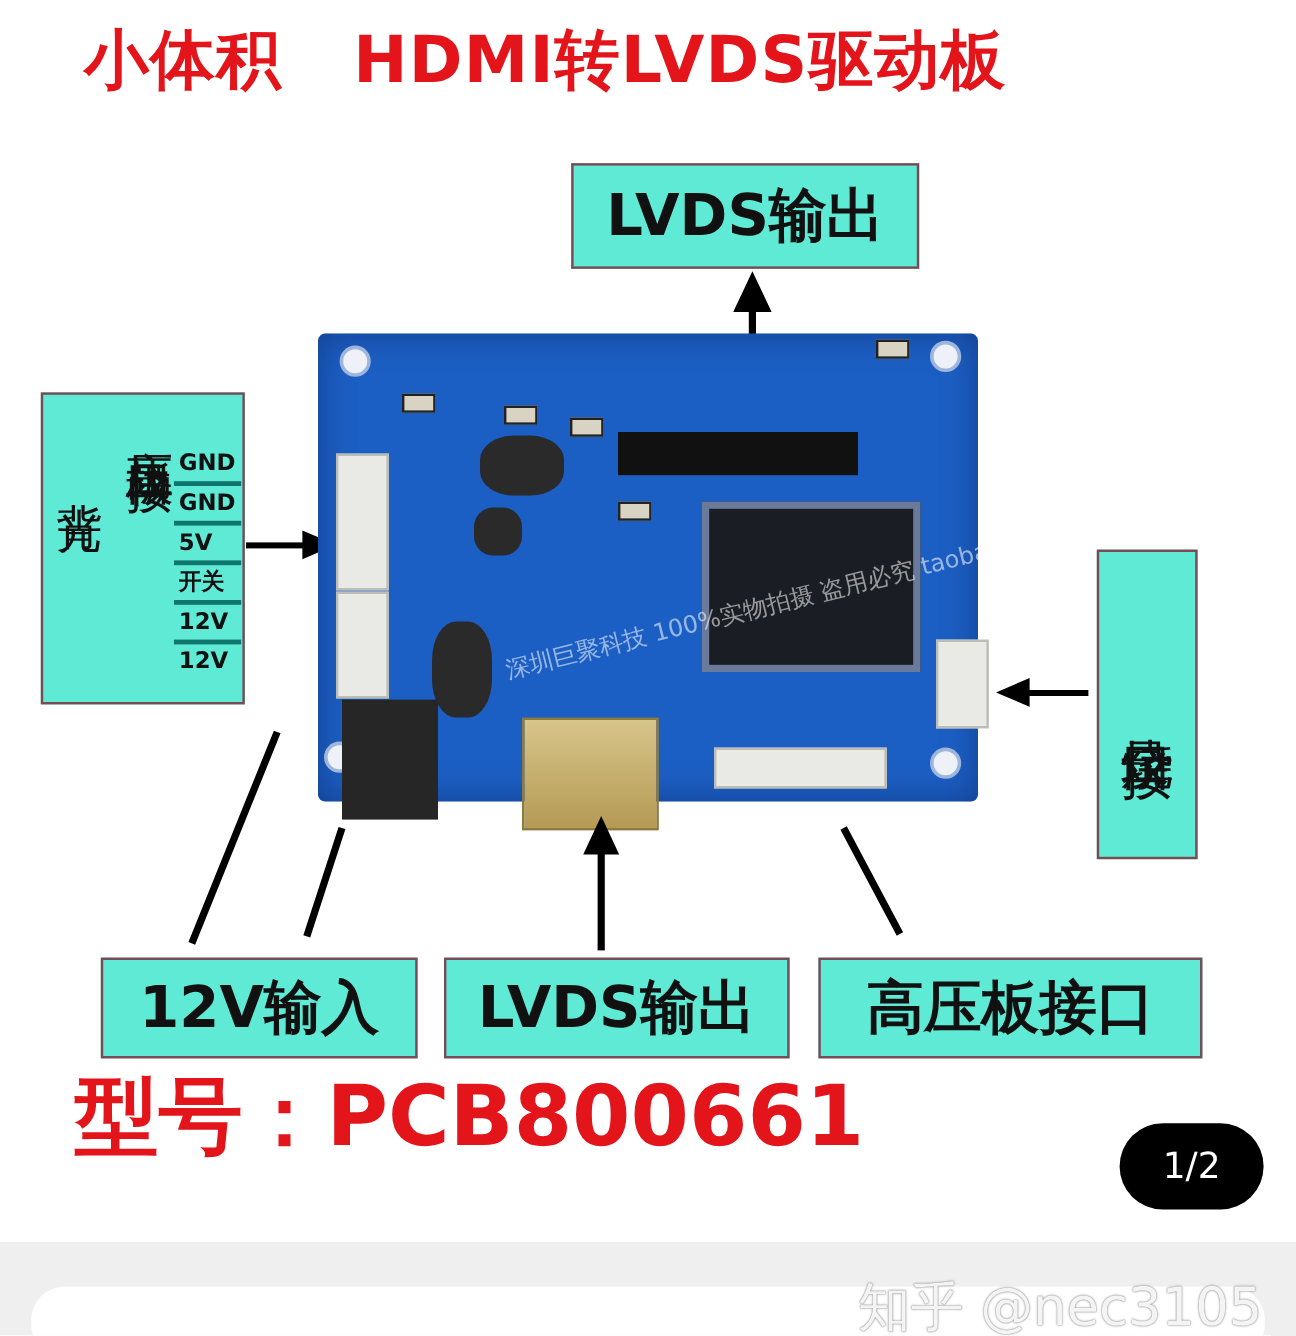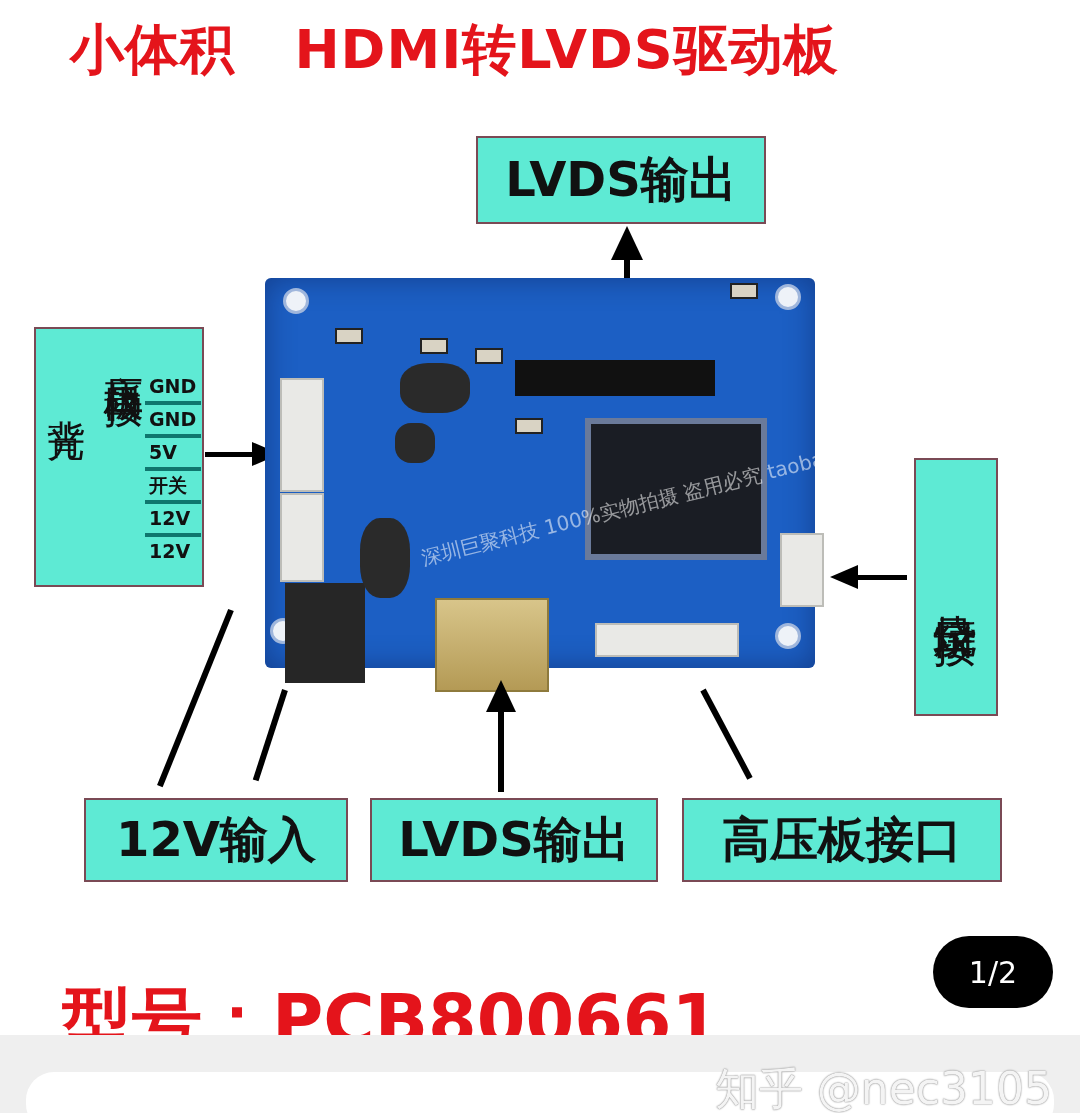--- a/index.html
+++ b/index.html
@@ -14,21 +14,21 @@
   .chip { position:absolute; left:320px; top:140px; width:170px; height:130px; background:#1a1d24; border:6px solid #6a7a9a; }
   .conn { position:absolute; background:#e9e9e6; border:2px solid #bdbdb8; }
   .hdmi { position:absolute; left:170px; top:320px; width:110px; height:90px; background:linear-gradient(#d8c58a,#b49a55); border:2px solid #8e7a3c; }
   .dcjack { position:absolute; left:20px; top:305px; width:80px; height:100px; background:#262626; }
   .inductor { position:absolute; border-radius:40%; background:#2a2a2a; }
   .smd { position:absolute; background:#d9d3c4; border:2px solid #222; width:24px; height:12px; }
   .arrow { position:absolute; background:#000; }
   .arrow-head { position:absolute; width:0; height:0; }
   .pcb-list { position:absolute; left:145px; top:372px; font-size:19px; font-weight:bold; color:#111; line-height:29px; }
   .pcb-list div { border-bottom:4px solid #0f766e; padding-left:4px; width:52px; }
-  .model { position:absolute; left:62px; top:974px; font-size:70px; font-weight:bold; color:#e4141b; white-space:pre; }
+  .model { position:absolute; left:62px; top:884px; font-size:70px; font-weight:bold; color:#e4141b; white-space:pre; }
   .pager { position:absolute; left:933px; top:936px; width:120px; height:72px; border-radius:36px; background:#000000; color:#fff; font-size:30px; display:flex; align-items:center; justify-content:center; }
   .footer { position:absolute; left:0; top:1035px; width:1080px; height:78px; background:#efefef; }
   .card { position:absolute; left:26px; top:1072px; width:1028px; height:60px; background:#fff; border-radius:28px; }
   .watermark { position:absolute; right:28px; top:1060px; color:#f4f4f4; font-size:44px; text-shadow:0 0 2px #999, 0 0 1px #777; }
 </style>
 </head>
 <body>
 
 <div class="title">小体积   HDMI转LVDS驱动板</div>
 

